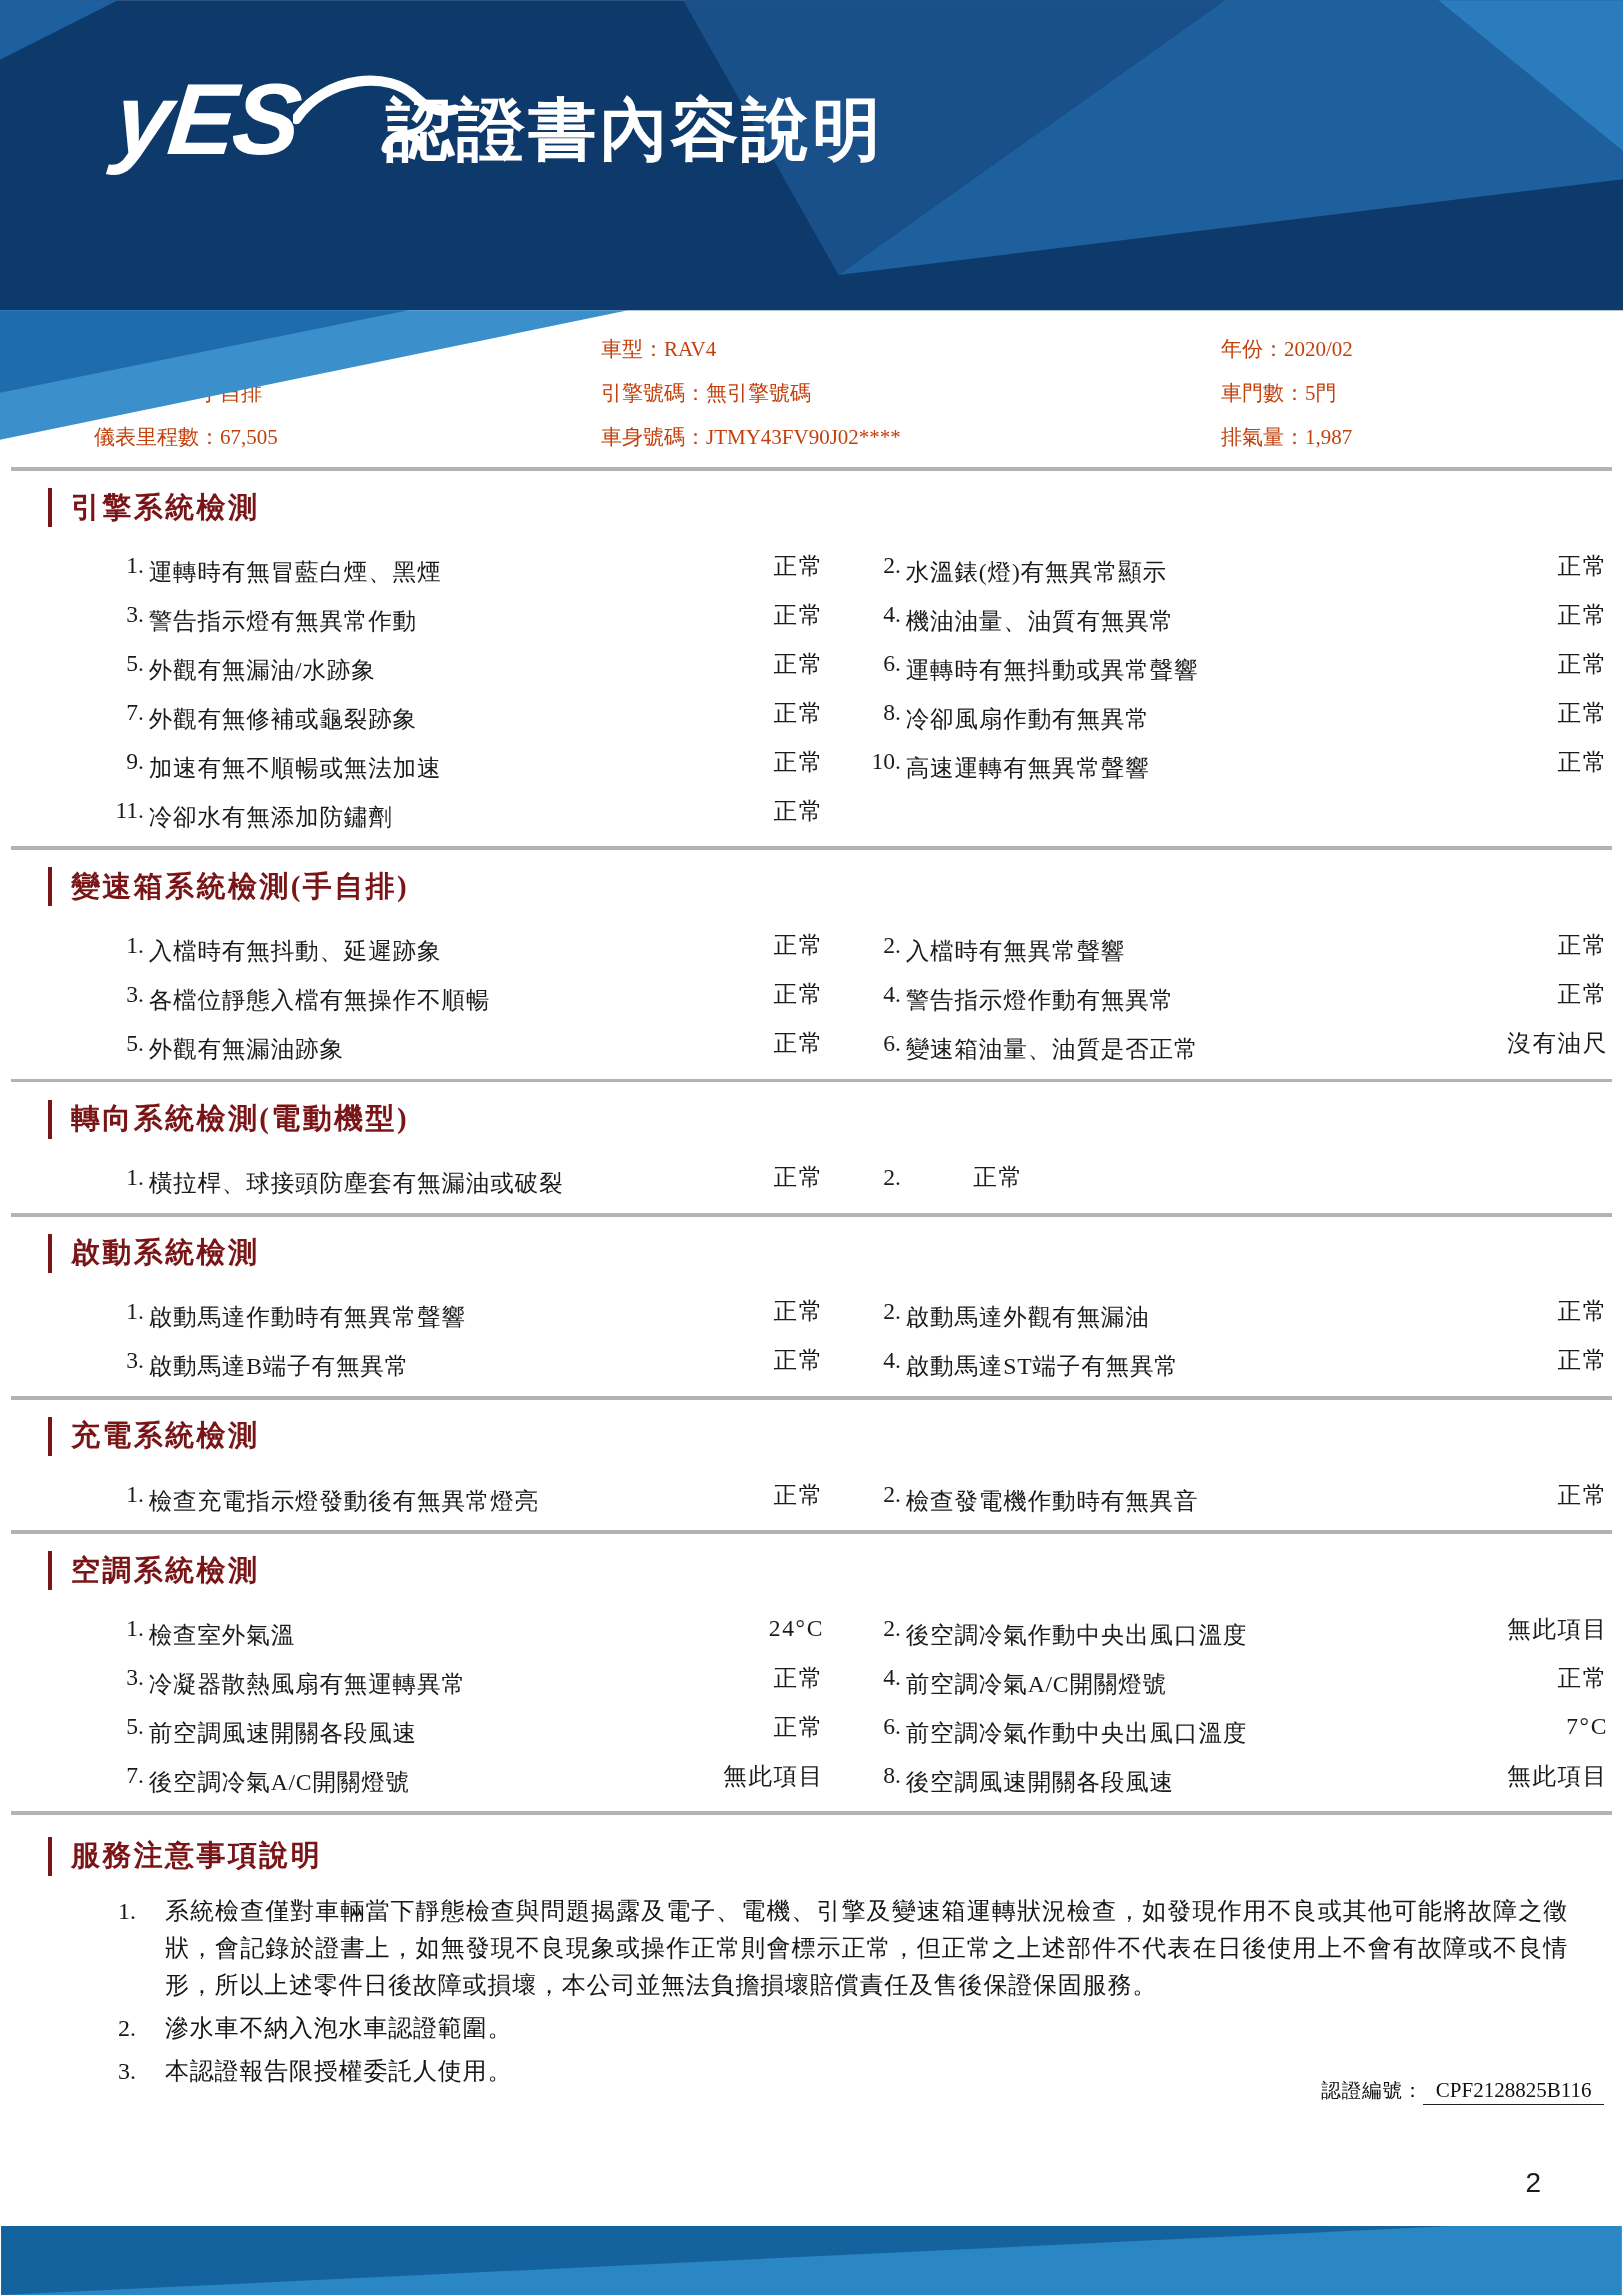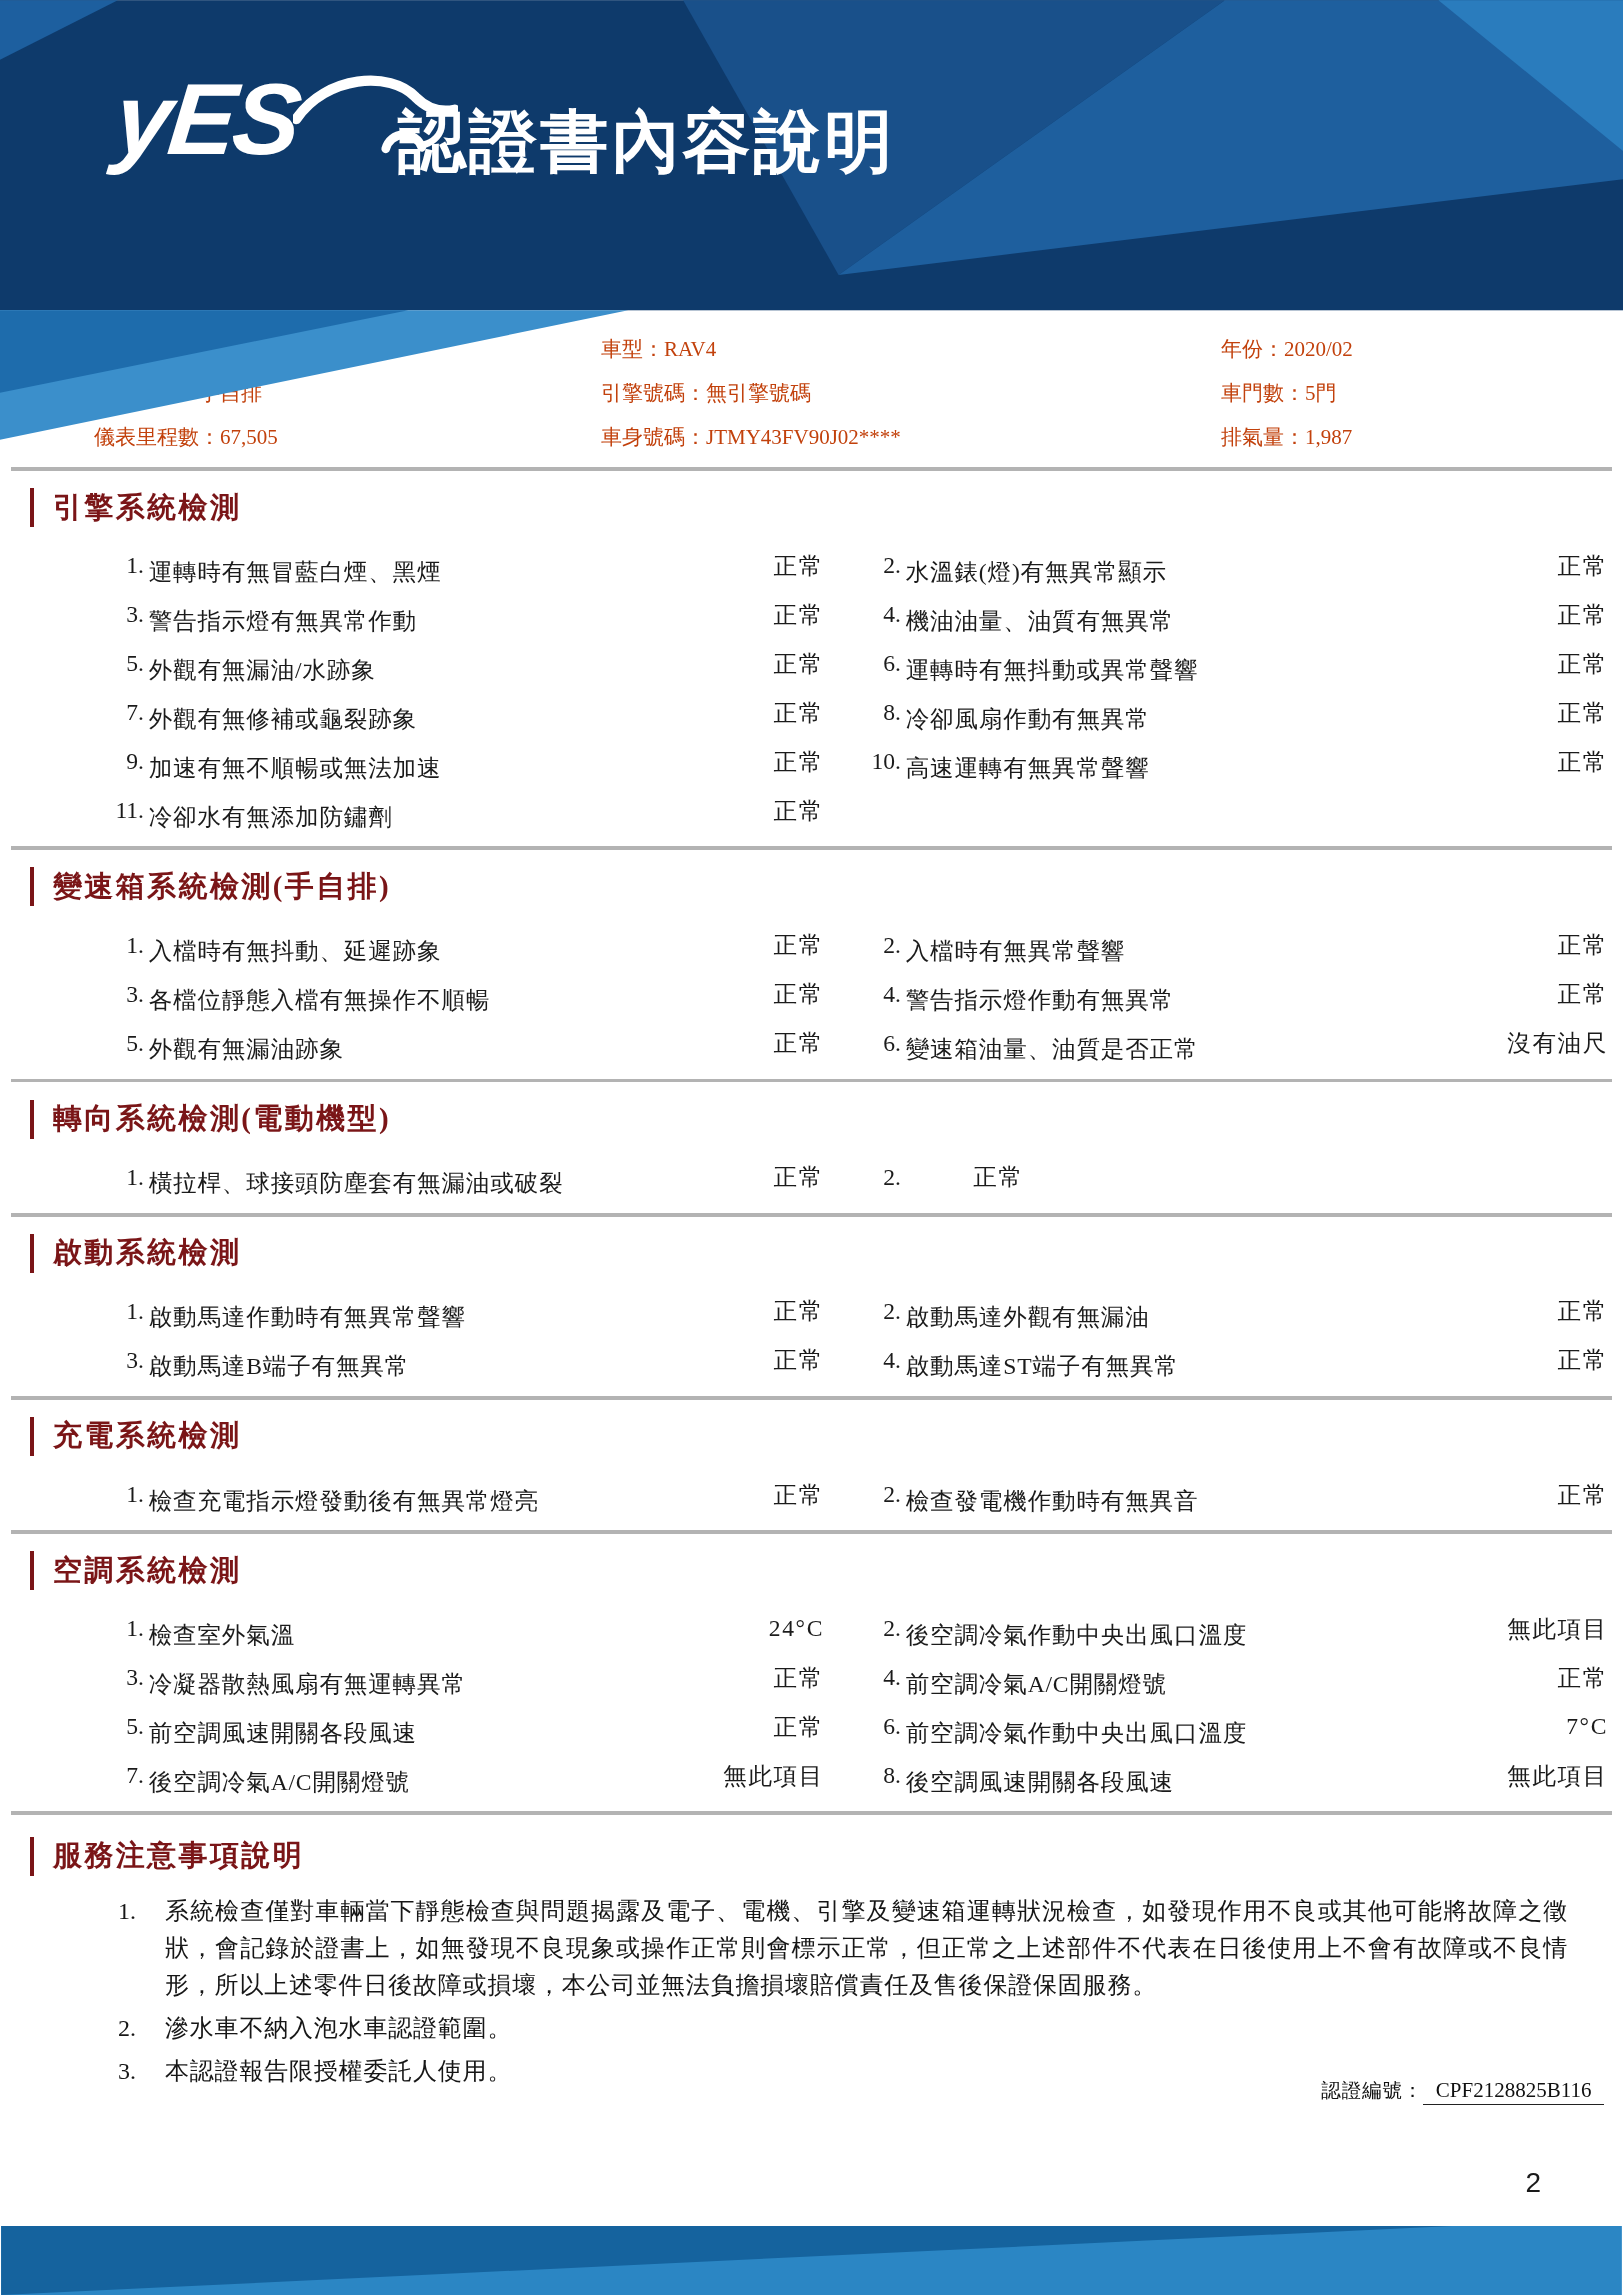--- a/index.html
+++ b/index.html
@@ -16,36 +16,36 @@
   .header-svg{position:absolute;top:0;left:0;z-index:0;}
   .logo{position:absolute;left:116px;top:61px;z-index:2;display:flex;align-items:flex-end;}
   .logo-text{
     font-family:"Liberation Sans","DejaVu Sans",sans-serif;
     font-weight:800;font-style:italic;
     font-size:101px;line-height:94px;color:#ffffff;
     letter-spacing:-3.1px;transform:skewX(-6deg);
   }
   .car-svg{margin-left:-4.7px;margin-bottom:3.1px;}
   .header-title{
-    position:absolute;left:386px;top:85px;z-index:2;margin:12px;
+    position:absolute;left:386px;top:85px;z-index:2;margin:0;
     font-size:68px;font-weight:700;color:#ffffff;letter-spacing:3.1px;
     font-family:"Liberation Sans","DejaVu Sans",sans-serif;
   }
   
   .vehicle-info{
     display:grid;
     grid-template-columns:507px 620px 1fr;
     padding:17.3px 15.7px 7.9px 94px;
     font-size:21px;line-height:44px;color:#c2410c;
   }
   
   .divider{height:3.9px;background:#b3b3b3;margin:0 11px;}
   
   .sec{padding-top:15.7px;}
-  .sec-title{display:flex;align-items:center;margin-left:30px;height:42px;}
+  .sec-title{display:flex;align-items:center;margin-left:48px;height:42px;}
   .sec-bar{width:3.9px;height:39px;background:#7a1517;display:inline-block;}
   .sec-h{
     margin:0 0 0 19px;font-size:29px;font-weight:700;color:#7a1517;
     letter-spacing:2.4px;
   }
   .items{
     display:grid;grid-template-columns:726px 1fr;column-gap:31px;
     margin:12.6px 15px 11px 98px;
   }
   .item{display:flex;align-items:center;height:49px;font-size:23.6px;}

